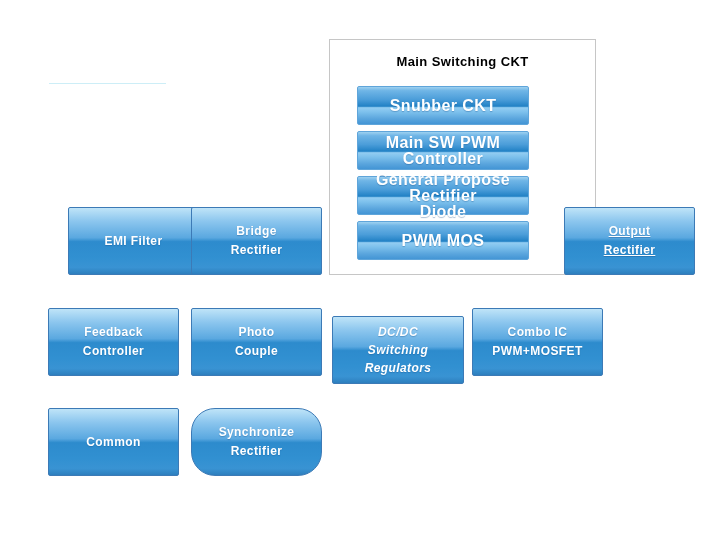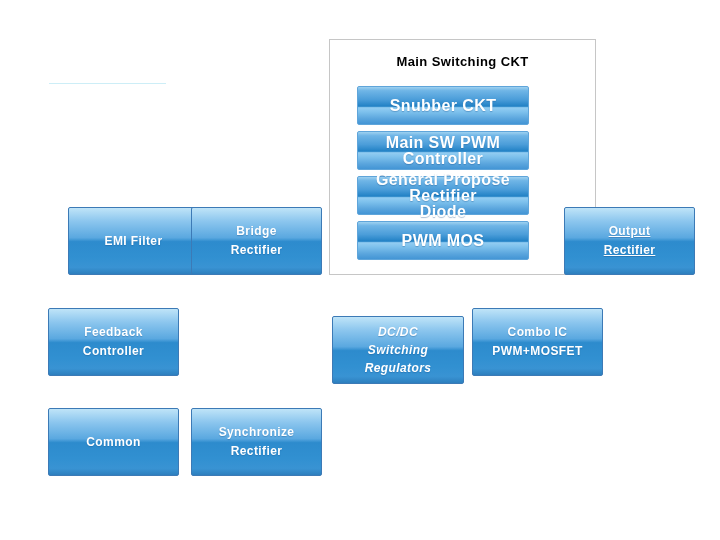--- a/index.html
+++ b/index.html
@@ -92,21 +92,21 @@
   .block-3lines { line-height: 18px; }
 
   .pos-emi      { left: 48px;  top: 207px; margin-left: 20px; }
   .pos-bridge   { left: 191px; top: 207px; }
   .pos-output   { left: 564px; top: 207px; text-decoration: underline; }
   .pos-feedback { left: 48px;  top: 308px; }
   .pos-photo    { left: 191px; top: 308px; }
   .pos-dcdc     { left: 332px; top: 316px; width: 130px; font-style: italic; }
   .pos-combo    { left: 472px; top: 308px; }
   .pos-common   { left: 48px;  top: 408px; }
-  .pos-sync     { left: 191px; top: 408px; }
+  .pos-sync     { left: 191px; top: 408px; border-radius: 24px; }
   .pos-mcu      { left: 332px; top: 408px; width: 127px; }
 </style>
 </head>
 <body>
 
 <div id="canvas">
 
   <div class="cyan-line"></div>
 
   <div class="ckt-box">
@@ -126,20 +126,22 @@
 
   <div class="block pos-bridge">Bridge
 Rectifier</div>
 
   <div class="block pos-output">Output
 Rectifier</div>
 
   <div class="block pos-feedback">Feedback
 Controller</div>
 
+  <div class="block pos-photo">Photo
+Couple</div>
 
   <div class="block block-3lines pos-dcdc">DC/DC
 Switching
 Regulators</div>
 
   <div class="block pos-combo">Combo IC
 PWM+MOSFET</div>
 
   <div class="block pos-common">Common</div>
 

